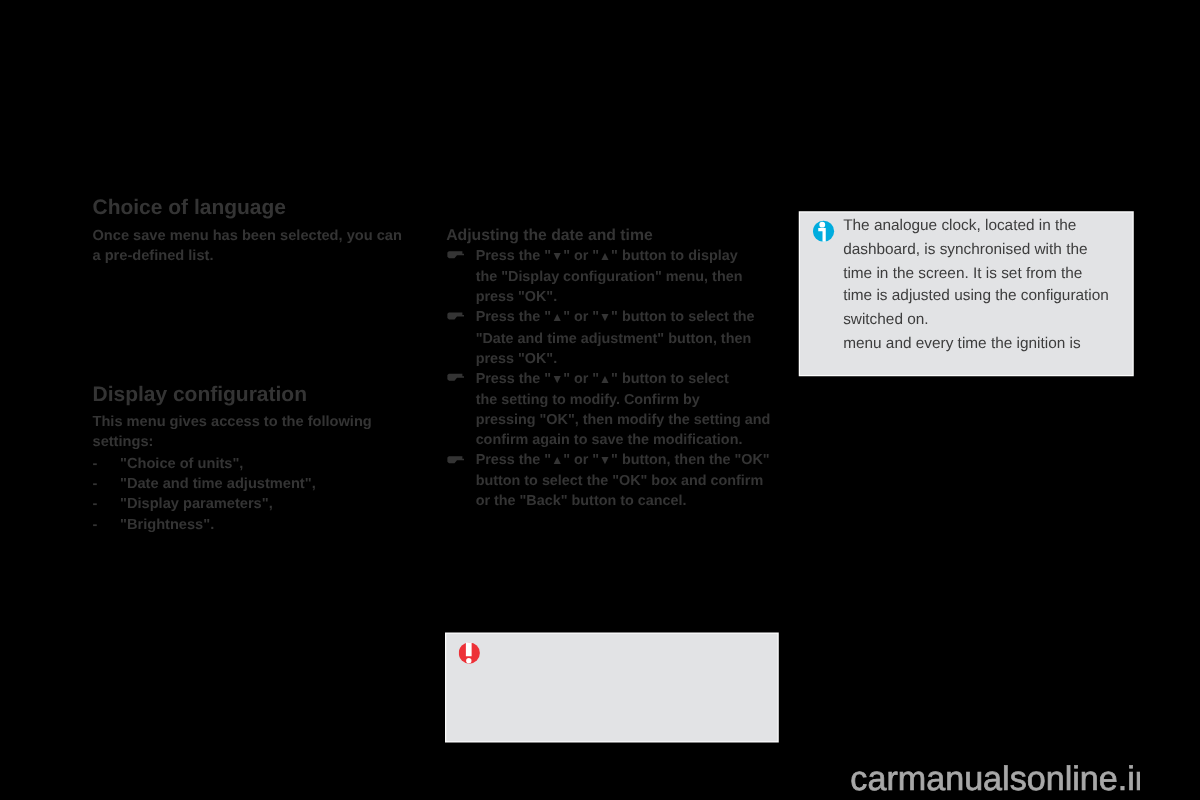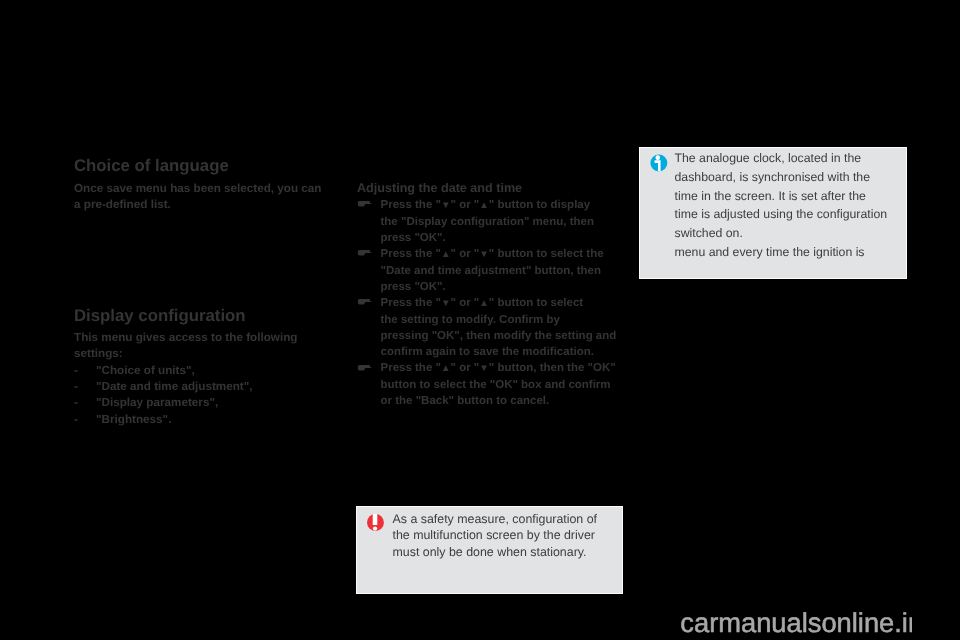--- a/index.html
+++ b/index.html
@@ -114,48 +114,43 @@
             <path d="M0.9 2.0 L2.1 1.0 L12.9 1.0 L12.9 3.0 L14.2 3.0 L14.2 4.1 L8.6 4.1 L6.6 6.6 L2.2 6.6 L0.9 5.4 Z" fill="#343434"></path>
           </svg></span>
       <span class="htxt">
         <span class="hline">Press the "<span class="gly">▲</span>" or "<span class="gly">▼</span>" button, then the "OK"</span>
         <span class="hline">button to select the "OK" box and confirm</span>
         <span class="hline">or the "Back" button to cancel.</span>
       </span>
     </div>
   </div>
 
-  <div class="box" style="left:640px;top:148px;width:265.5px;height:130px;">
+  <div class="box" style="left:640px;top:170px;width:265.5px;height:130px;">
     <span class="bicon" style="left:9.8px;top:6.0px;">
       <svg width="18" height="18" viewBox="0 0 18 18">
         <circle cx="8.85" cy="8.95" r="8.45" fill="#00acde"></circle>
         <circle cx="7.8" cy="3.7" r="2.35" fill="#ffffff"></circle>
         <path d="M4.6 6.3 L10.6 6.3 L10.6 17.3 L8.0 17.3 L8.0 9.0 L4.6 9.0 Z" fill="#ffffff"></path>
       </svg>
     </span>
     <span class="btxt" style="left:34.5px;top:1.3px;">
       <span class="bline">The analogue clock, located in the</span>
       <span class="bline">dashboard, is synchronised with the</span>
-      <span class="bline">time in the screen. It is set after the</span>
+      <span class="bline">time in the screen. It is set from the</span>
       <span class="bline">time is adjusted using the configuration</span>
       <span class="bline">switched on.</span>
       <span class="bline">menu and every time the ignition is</span>
     </span>
   </div>
 
   <div class="box warn" style="left:357.2px;top:506.6px;width:265px;height:86.3px;">
     <span class="bicon" style="left:9.4px;top:7.0px;">
       <svg width="18" height="19" viewBox="0 0 18 19">
         <circle cx="8.45" cy="8.45" r="8.45" fill="#ed3138"></circle>
         <rect x="5.7" y="-0.3" width="4.6" height="11.3" fill="#ffffff"></rect>
         <circle cx="8.05" cy="14.6" r="2.15" fill="#ffffff"></circle>
       </svg>
     </span>
-    <span class="btxt" style="left:35.3px;top:4.2px;">
-      <span class="bline">As a safety measure, configuration of</span>
-      <span class="bline">the multifunction screen by the driver</span>
-      <span class="bline">must only be done when stationary.</span>
-    </span>
   </div>
 
   <div class="wm" style="left:680.3px;top:607px;text-align:center;">carmanualsonline.info</div>
 
 </div>
 
 </body></html>

